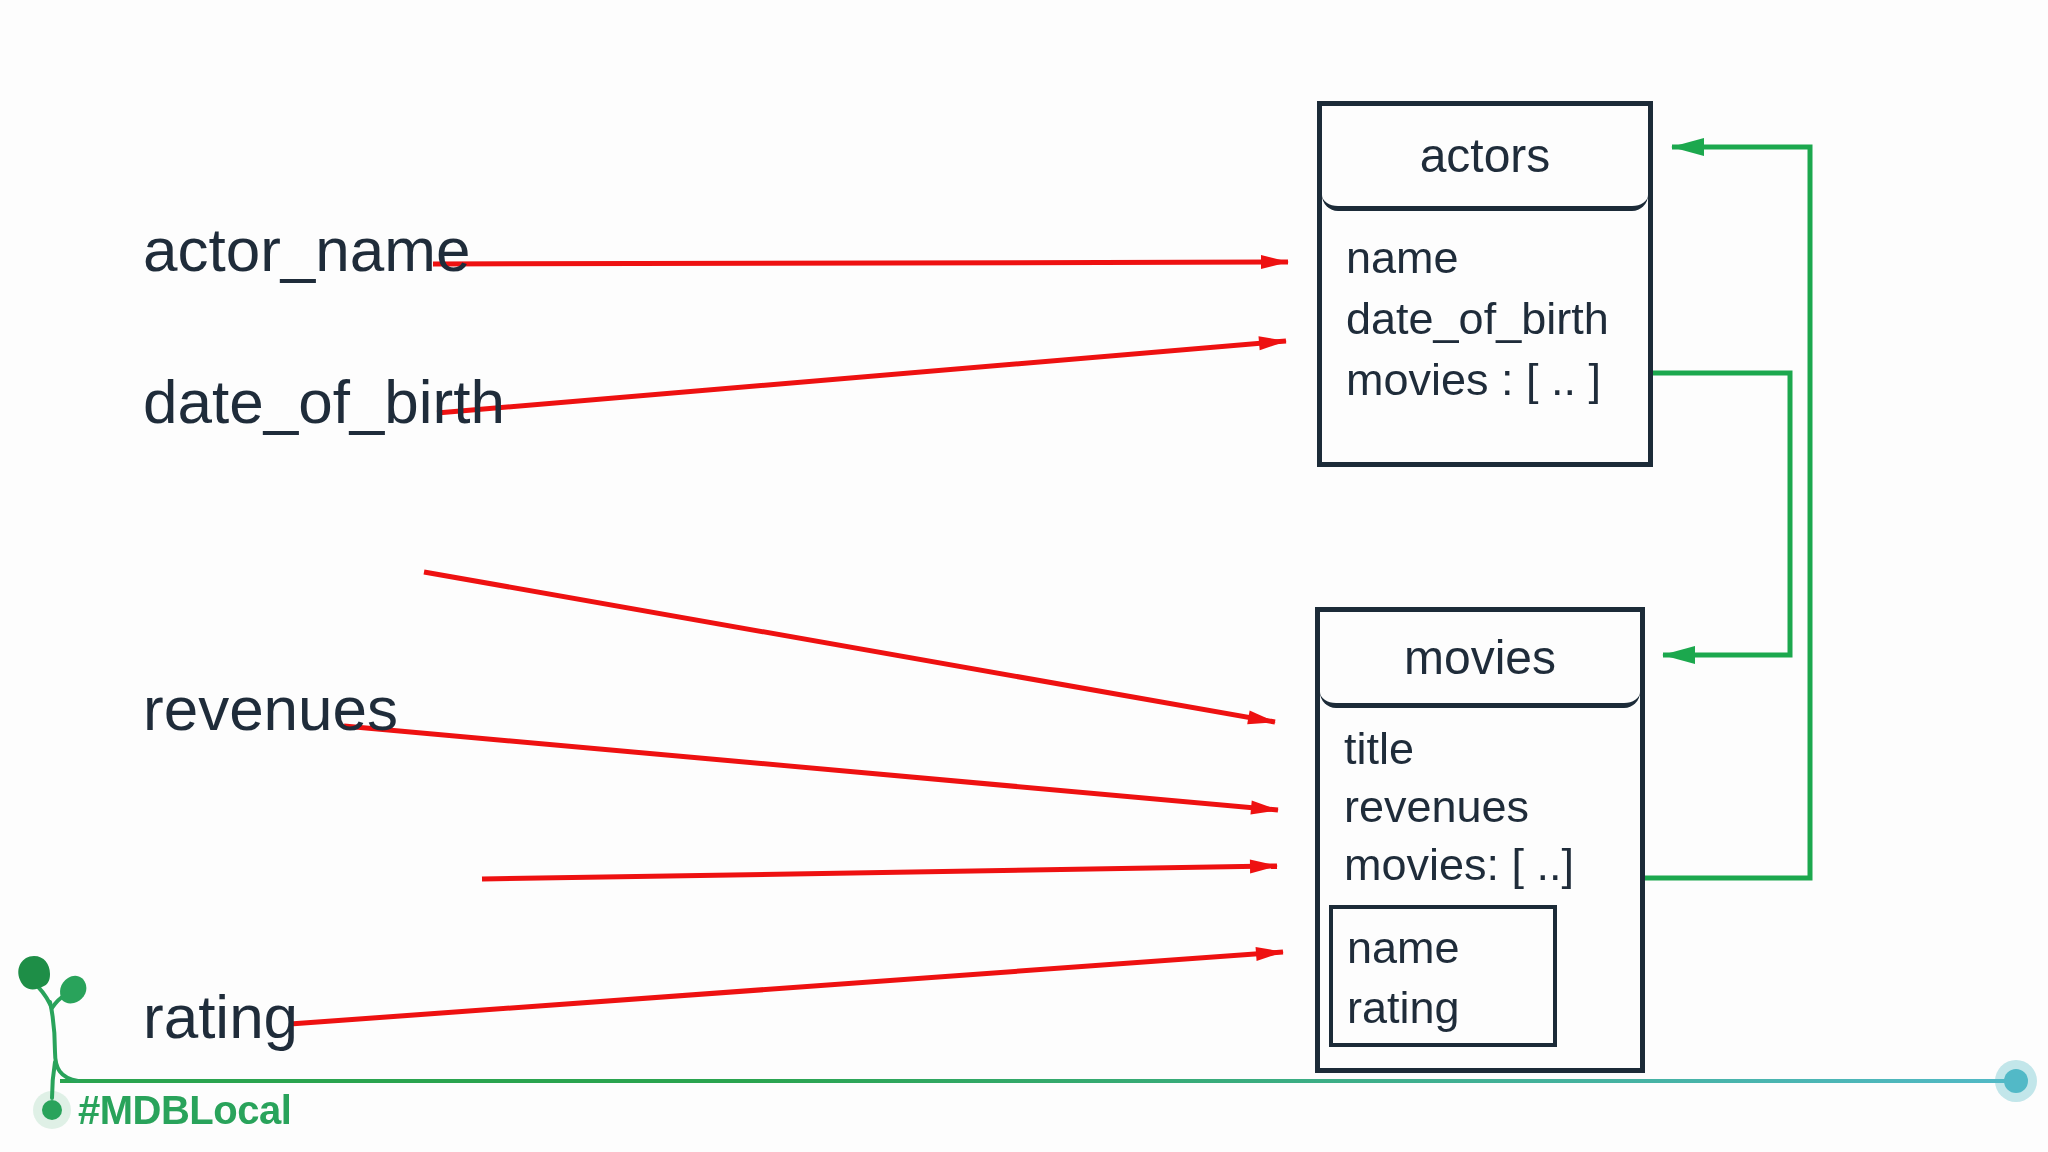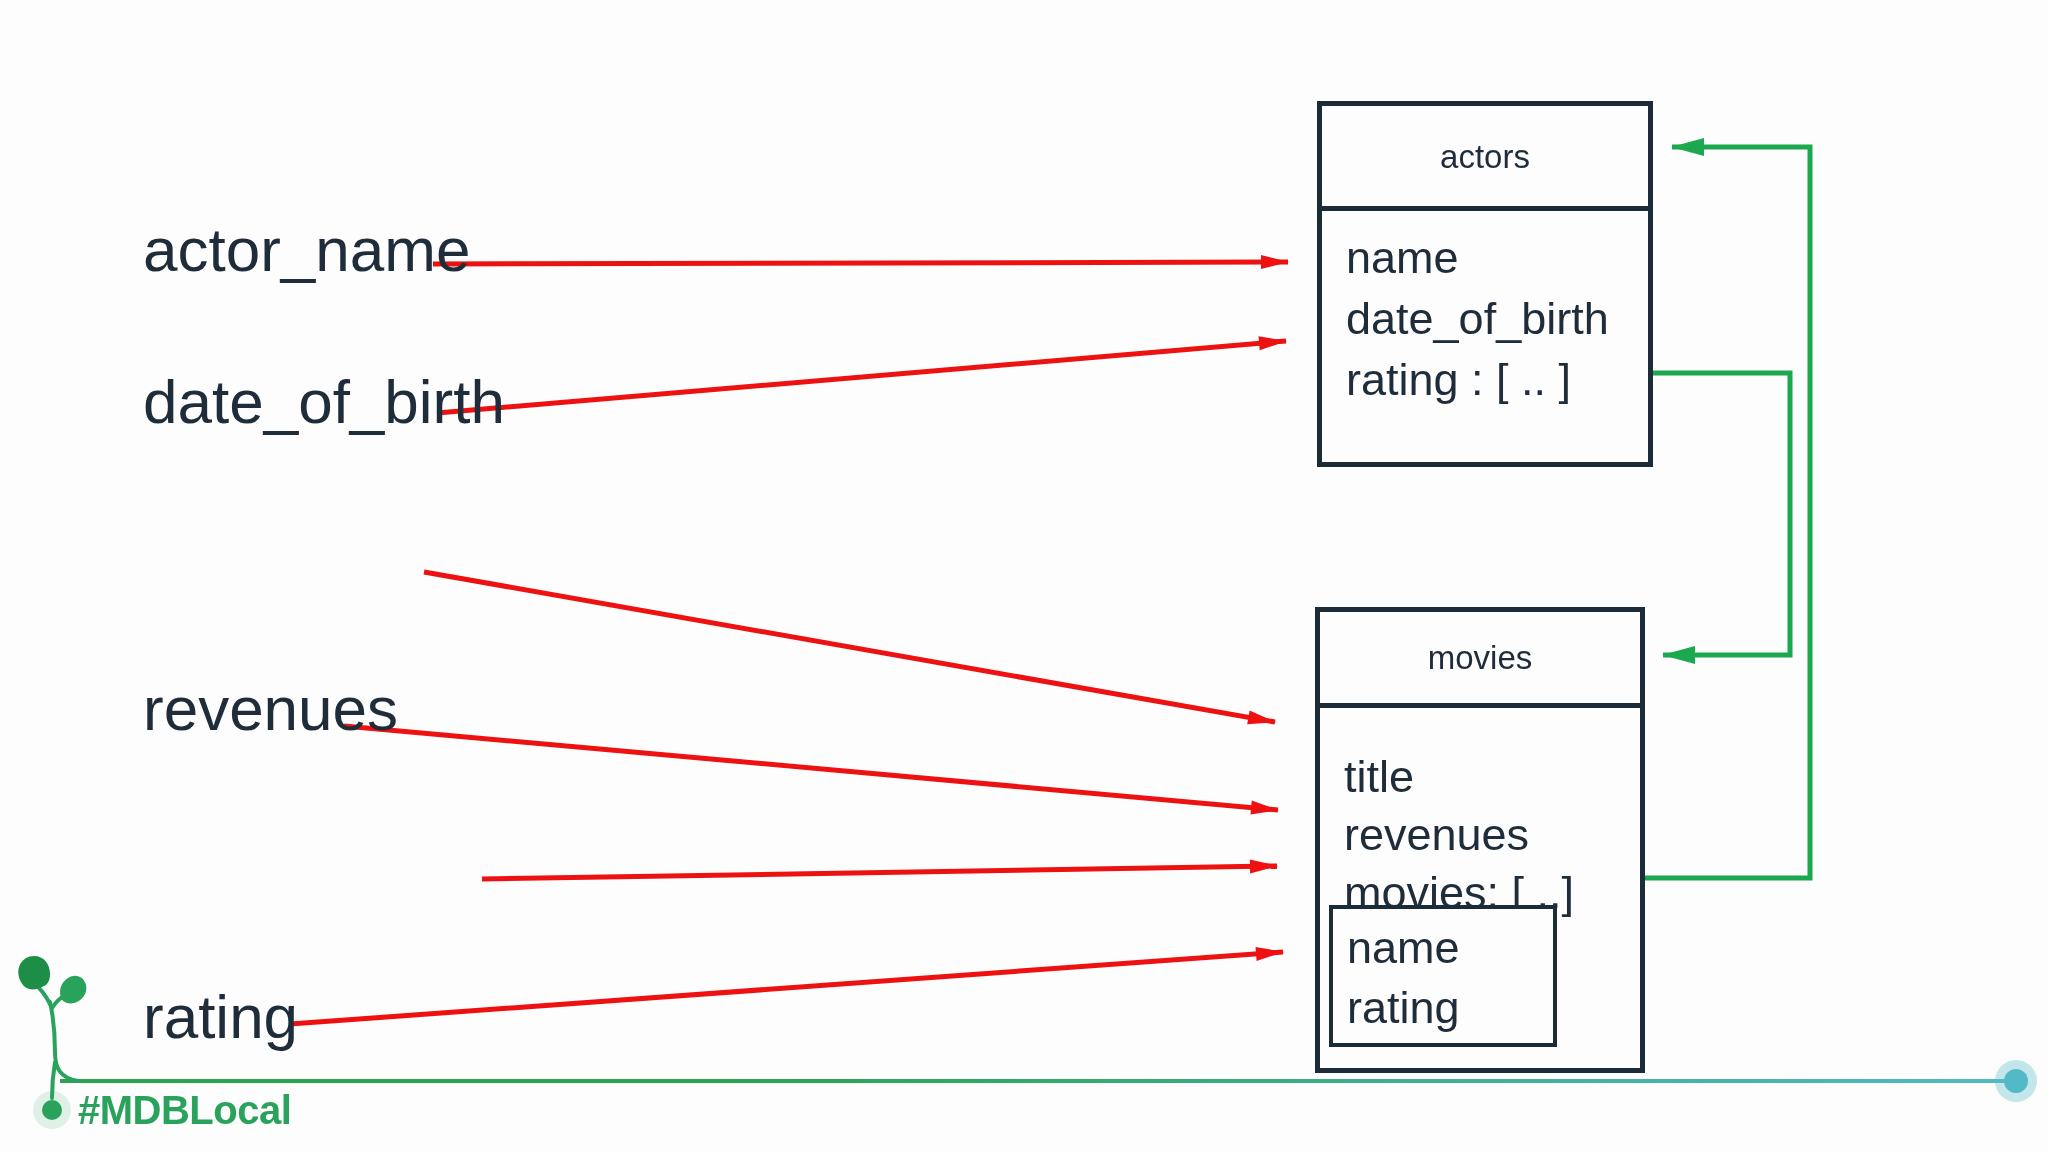--- a/index.html
+++ b/index.html
@@ -25,30 +25,30 @@
   }
   .entity{
     position:absolute;box-sizing:border-box;
     background:#fdfdfd;
     border:5px solid var(--box-border,#1c2b38);
   }
   .entity-header{
     box-sizing:border-box;
     border-bottom:5px solid var(--box-border,#1c2b38);
     display:flex;align-items:center;justify-content:center;
-    font-size:33px;line-height:1;
+    font-size:48px;line-height:1;border-radius:16px;
   }
   .entity-body{font-size:45px;white-space:nowrap;}
   .entity-field{padding-left:24px;}
   .actors-box{left:1317px;top:101px;width:336px;height:366px;}
   .actors-box .entity-header{height:105px;}
   .actors-box .entity-body{padding-top:16px;line-height:61px;}
   .movies-box{left:1315px;top:607px;width:330px;height:466px;}
   .movies-box .entity-header{height:96px;}
-  .movies-box .entity-body{padding-top:40px;line-height:58px;}
+  .movies-box .entity-body{padding-top:12px;line-height:58px;}
   .embedded-box{
     position:absolute;left:1329px;top:905px;width:228px;height:142px;
     box-sizing:border-box;border:4px solid var(--box-border,#1c2b38);
     background:#fdfdfd;
     font-size:45px;line-height:60px;padding:9px 0 0 14px;
     white-space:nowrap;
   }
   .hashtag{
     position:absolute;left:78px;top:1088px;
     font-size:40px;font-weight:700;letter-spacing:-0.5px;
@@ -119,21 +119,21 @@
   <div class="field-label" style="top:222px">actor_name</div>
   <div class="field-label" style="top:374px">date_of_birth</div>
   <div class="field-label" style="top:681px">revenues</div>
   <div class="field-label" style="top:989px">rating</div>
 
   <div class="entity actors-box">
     <div class="entity-header">actors</div>
     <div class="entity-body">
       <div class="entity-field">name</div>
       <div class="entity-field">date_of_birth</div>
-      <div class="entity-field">rating : [ .. ]</div>
+      <div class="entity-field">movies : [ .. ]</div>
     </div>
   </div>
 
   <div class="entity movies-box">
     <div class="entity-header">movies</div>
     <div class="entity-body">
       <div class="entity-field">title</div>
       <div class="entity-field">revenues</div>
       <div class="entity-field">movies: [ ..]</div>
     </div>

